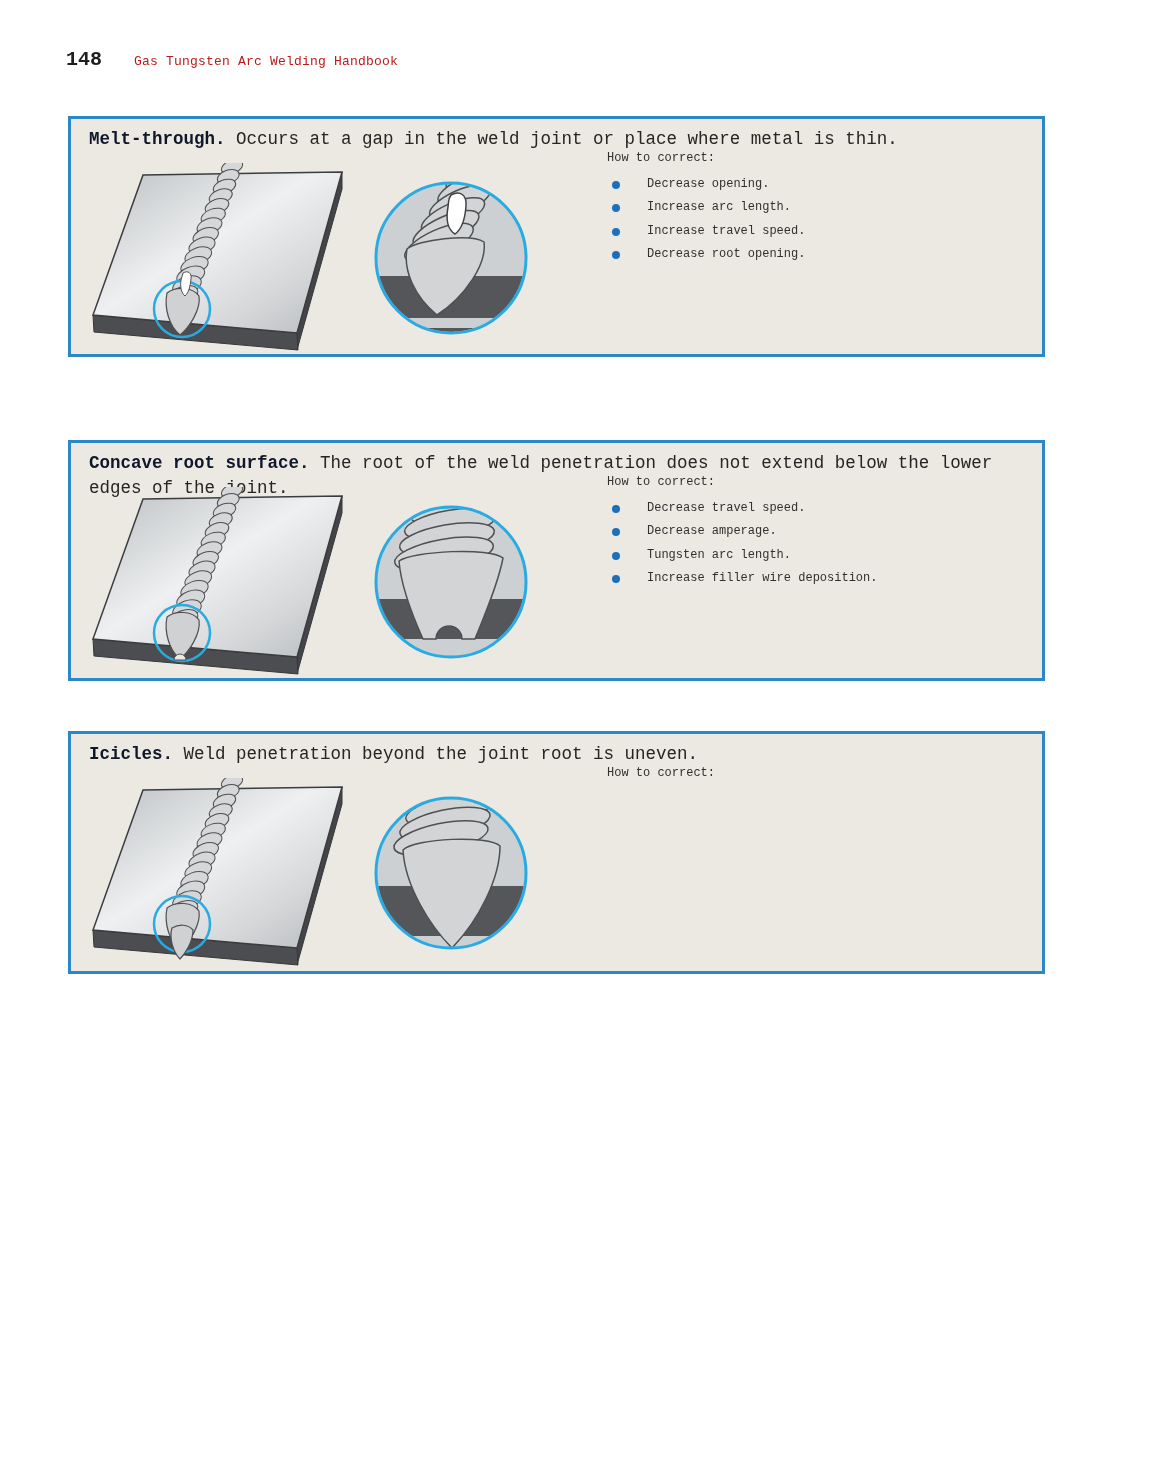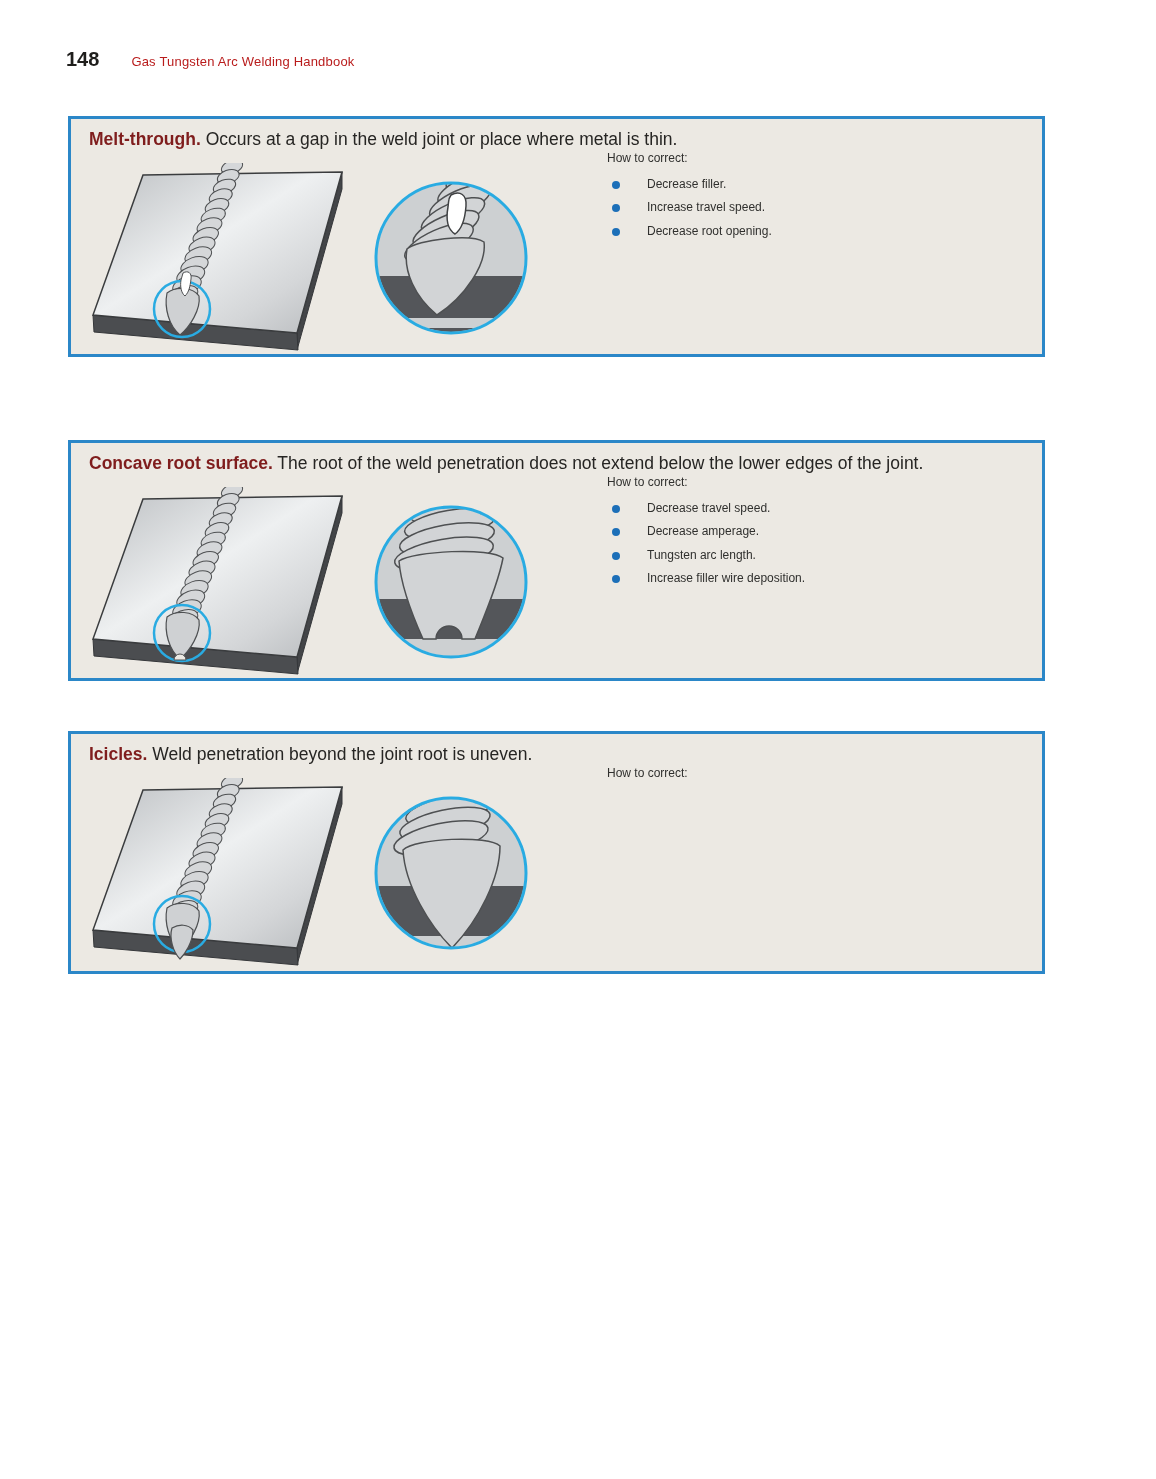--- a/index.html
+++ b/index.html
@@ -1,30 +1,30 @@
 <!DOCTYPE html>
 <html><head>
 <meta charset="utf-8">
 <style>
   html,body{margin:0;padding:0;background:#ffffff;}
   .page{position:relative;width:1156px;height:1294px;background:#ffffff;
-        font-family:Liberation Sans, sans-serif;color:#2b2a28;overflow:hidden;}
+        font-family:Liberation Mono, monospace;color:#2b2a28;overflow:hidden;}
   .pg-header{position:absolute;top:48px;left:66px;display:flex;align-items:baseline;gap:32px;}
   .pg-num{font-size:20px;font-weight:bold;color:#1f1e1c;}
   .pg-title{font-size:13px;color:#b91c1c;letter-spacing:0.2px;}
 
   .defect-box{position:absolute;left:68px;width:977px;border:3px solid #2b87c8;
               background:#ece9e3;box-sizing:border-box;}
   #box-melt{top:116px;height:241px;}
   #box-concave{top:440px;height:241px;}
   #box-icicles{top:731px;height:243px;}
 
   .lead{position:absolute;left:18px;top:8px;right:12px;margin:0;
         font-size:17.5px;line-height:25px;color:#262523;}
-  .lead b{font-weight:bold;color:#7f1d1d;}
+  .lead b{font-weight:bold;color:#0f172a;}
 
   .right-col{position:absolute;left:536px;top:28px;width:440px;
              font-size:12px;line-height:23.5px;color:#30302e;}
   .how{margin:0 0 2px 0;}
   ul.corrections{list-style:none;margin:0;padding:0;}
   .corrections li{position:relative;padding-left:40px;}
   .corrections li::before{content:"";position:absolute;left:5px;top:8px;
         width:8px;height:8px;border-radius:50%;background:#1c6fb8;}
 
   .illus{position:absolute;left:10px;top:44px;width:470px;height:196px;}
@@ -97,21 +97,22 @@
             <ellipse cx="358" cy="79.5" rx="37" ry="13" transform="rotate(-24 358 79.5)"></ellipse>
           </g>
         <path d="M 326,86 C 336,77 390,70 403,79 C 406,101 384,134 356,152 C 334,134 322,108 326,86 Z" fill="#d2d4d6" stroke="#4e5052" stroke-width="1.5"></path>
         <path d="M 370,32 C 379,27 386,32 385,43 C 384,57 381,66 374,71 C 366,66 365,55 367,44 C 368,37 367,36 370,32 Z" fill="#ffffff" stroke="#3f4143" stroke-width="1.5"></path>
       </g>
       <circle cx="370" cy="95" r="75" fill="none" stroke="#29abe2" stroke-width="3"></circle>
     </svg>
     <div class="right-col">
       <p class="how">How to correct:</p>
       <ul class="corrections">
-        <li>Decrease filler.</li>
+        <li>Decrease opening.</li>
+        <li>Increase arc length.</li>
         <li>Increase travel speed.</li>
         <li>Decrease root opening.</li>
       </ul>
     </div>
   </div>
 
   <div class="defect-box" id="box-concave">
     <p class="lead">
       <b>Concave root surface.</b>
       <span>The root of the weld penetration does not extend below the lower edges of the joint.</span>

